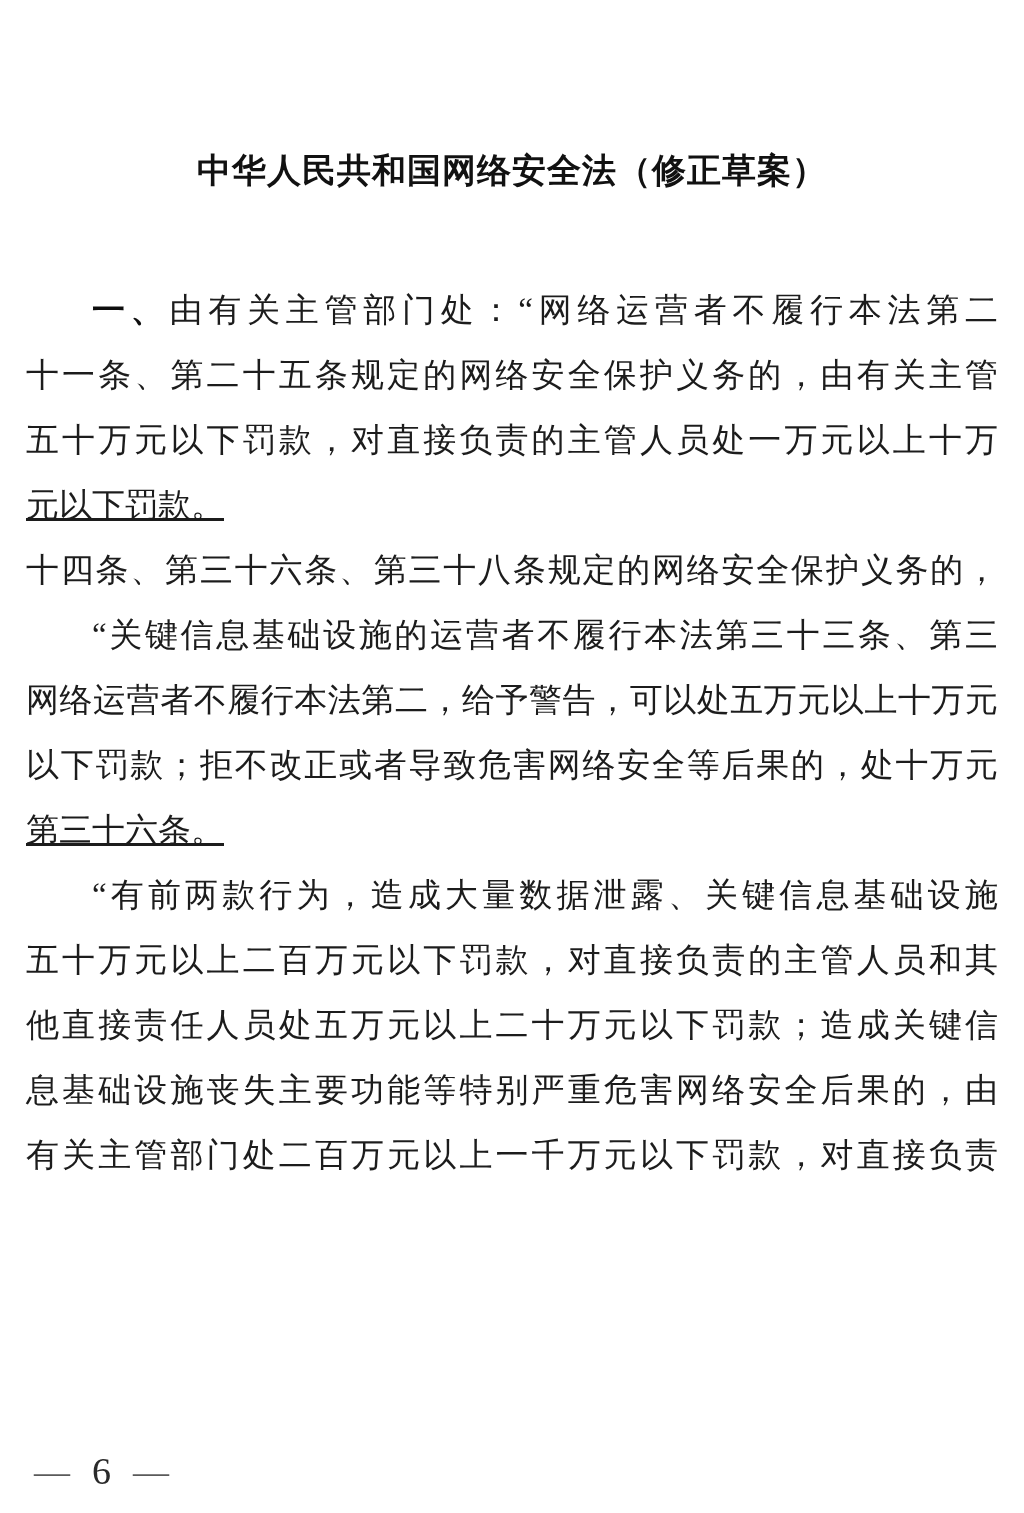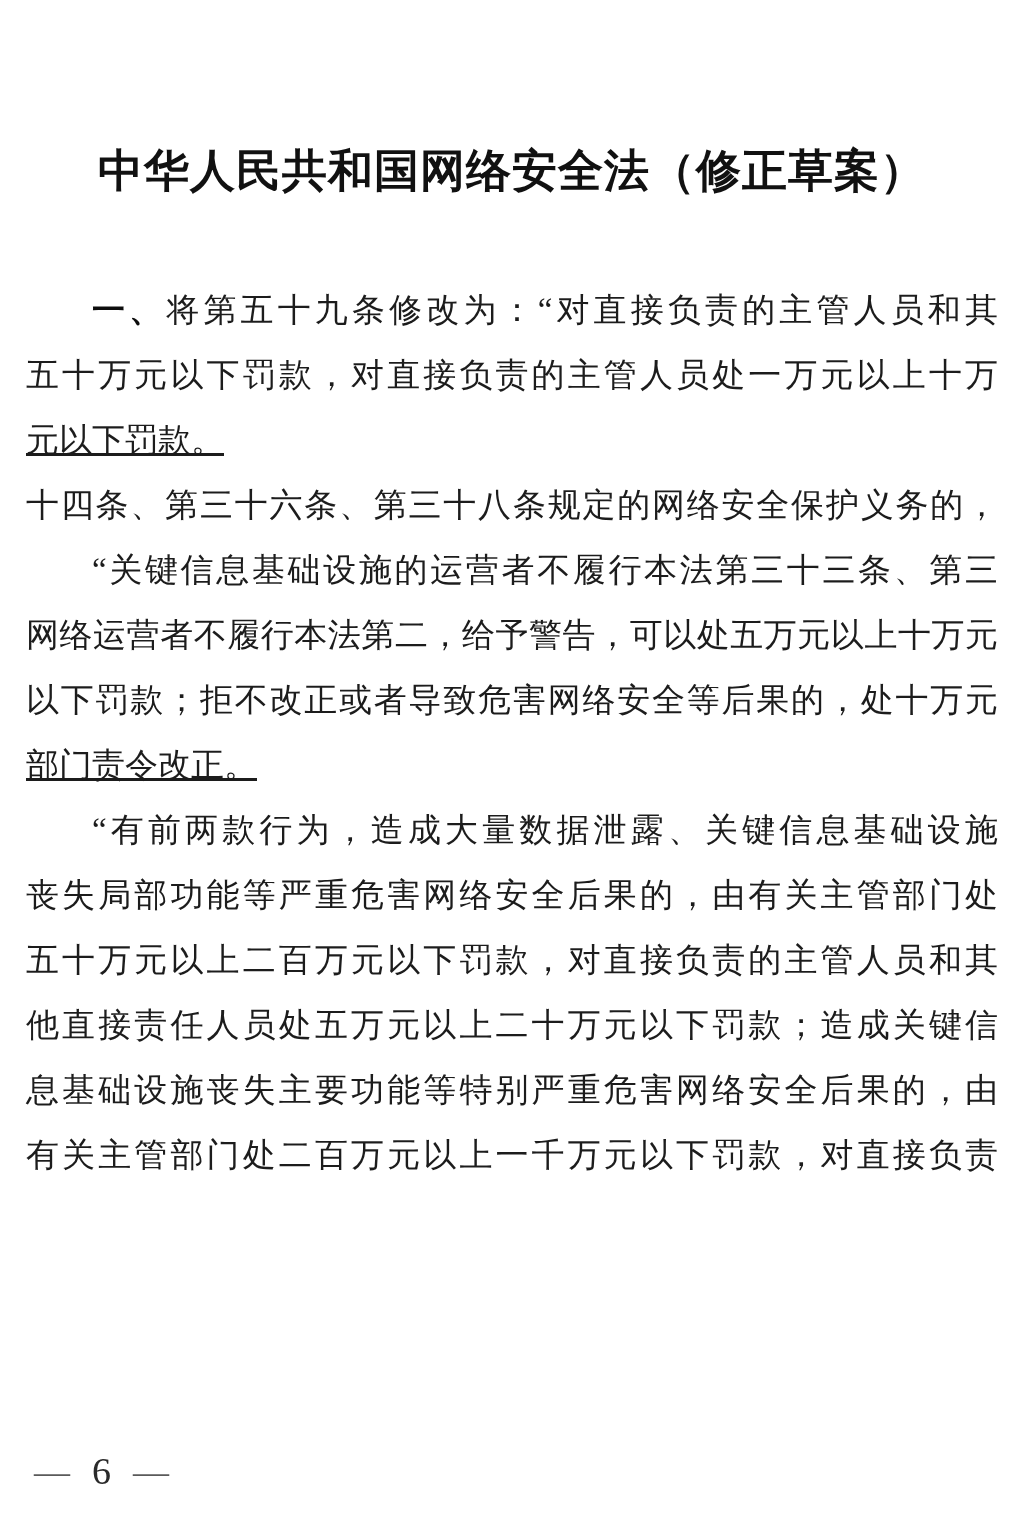--- a/index.html
+++ b/index.html
@@ -16,21 +16,21 @@
     font-family: "Liberation Serif", serif;
     overflow: hidden;
   }
   .title {
     position: absolute;
     top: 136px;
     left: 0;
     right: 0;
     margin: 0;
     text-align: center;
-    font-size: 45px;
+    font-size: 34px;
     line-height: 70px;
     font-weight: bold;
     color: #111111;
     letter-spacing: 1px;
   }
   .body {
     position: absolute;
     top: 278px;
     left: 26px;
     right: 26px;
@@ -75,32 +75,32 @@
 </style>
 </head>
 <body>
 
 <div class="page">
 
   <h1 class="title">中华人民共和国网络安全法（修正草案）</h1>
 
   <div class="body">
 
-    <div class="line indent"><span class="marker">一、</span><span>将第五十九条修改为：“对直接负责的主管人员和其</span></div>
+    <div class="line indent"><span class="marker">一、</span><span>由有关主管部门处：“网络运营者不履行本法第二</span></div>
+    <div class="line">十一条、第二十五条规定的网络安全保护义务的，由有关主管</div>
     <div class="line">五十万元以下罚款，对直接负责的主管人员处一万元以上十万</div>
     <div class="line para-last">元以下罚款。</div>
 
     <div class="line">十四条、第三十六条、第三十八条规定的网络安全保护义务的，</div>
     <div class="line indent">“关键信息基础设施的运营者不履行本法第三十三条、第三</div>
     <div class="line">网络运营者不履行本法第二，给予警告，可以处五万元以上十万元</div>
     <div class="line">以下罚款；拒不改正或者导致危害网络安全等后果的，处十万元</div>
-    <div class="line para-last">部门责令改正。</div>
+    <div class="line para-last">第三十六条。</div>
 
     <div class="line indent">“有前两款行为，造成大量数据泄露、关键信息基础设施</div>
-    <div class="line">丧失局部功能等严重危害网络安全后果的，由有关主管部门处</div>
     <div class="line">五十万元以上二百万元以下罚款，对直接负责的主管人员和其</div>
     <div class="line">他直接责任人员处五万元以上二十万元以下罚款；造成关键信</div>
     <div class="line">息基础设施丧失主要功能等特别严重危害网络安全后果的，由</div>
     <div class="line">有关主管部门处二百万元以上一千万元以下罚款，对直接负责</div>
 
   </div>
 
   <div class="footer">
     <span class="dash">—</span><span class="pagenum">6</span><span class="dash">—</span>
   </div>

